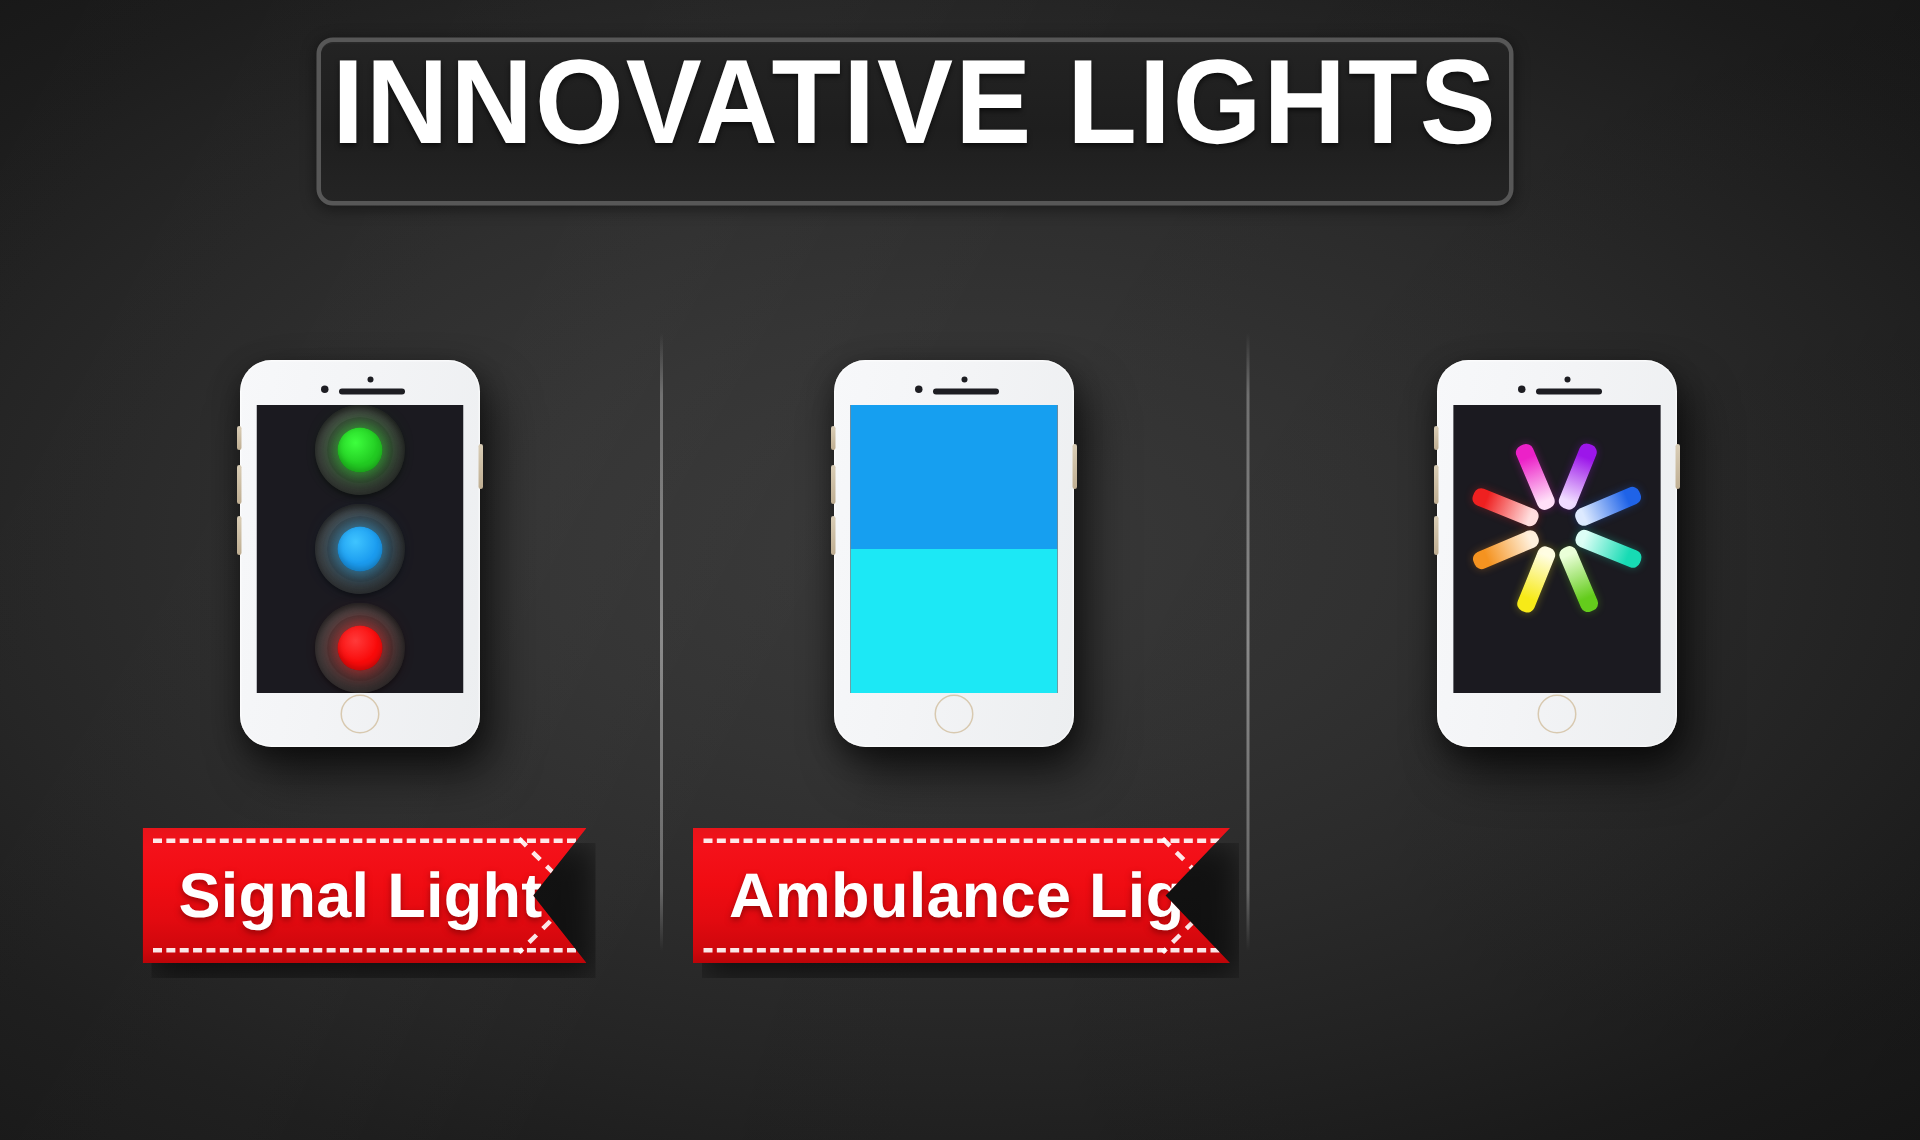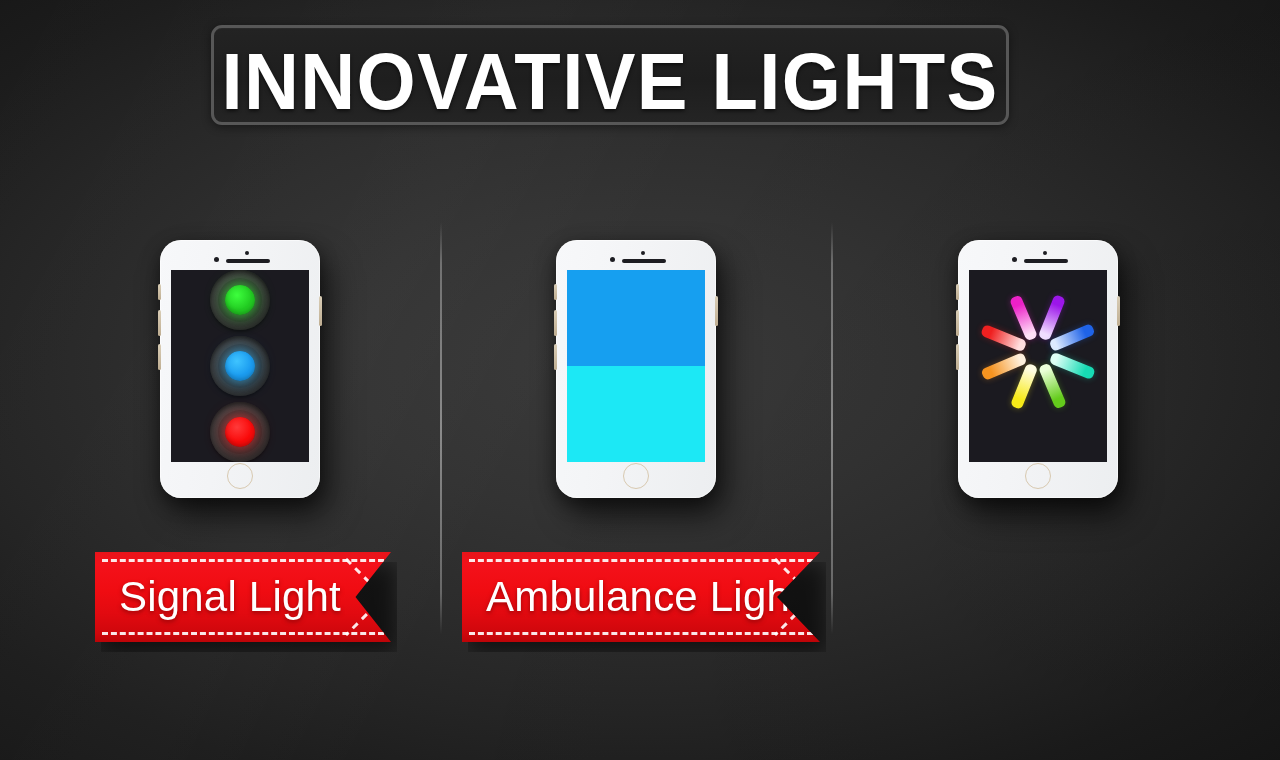--- a/index.html
+++ b/index.html
@@ -32,28 +32,28 @@
                       rgba(255,255,255,0.000) 46%, rgba(0,0,0,0.05) 70%, rgba(0,0,0,0.10) 100%);
     pointer-events: none;
   }
 
   
   #title-box {
     position: absolute;
     left: 211px;
     top: 25px;
     width: 798px;
-    height: 100px;
+    height: 112px;
     box-sizing: border-box;
     border: 3px solid #575757;
     border-radius: 11px;
     background: linear-gradient(180deg, #232323 0%, #1e1e1e 55%, #242424 100%);
     box-shadow: 0 2px 10px rgba(0,0,0,0.45), inset 0 1px 0 rgba(255,255,255,0.03);
     display: flex;
-    align-items: flex-end;
+    align-items: flex-start;
     justify-content: center;
   }
   #title-text {
     color: #ffffff;
     font-size: 80px;
     font-weight: bold;
     letter-spacing: 1.5px;
     line-height: 1;
     transform: scaleX(0.95);
     white-space: nowrap;
@@ -280,21 +280,21 @@
     top: 6px;
     bottom: 6px;
     width: 44px;
     pointer-events: none;
   }
   .ribbon-label {
     position: relative;
     z-index: 3;
     color: #ffffff;
     font-size: 42px;
-    font-weight: normal;
+    font-weight: bold;
     letter-spacing: 0.2px;
     white-space: nowrap;
     text-shadow: 0 2px 4px rgba(90,0,0,0.55);
     margin-left: 24px;
   }
 </style>
 </head>
 <body>
 
 <div id="stage">

